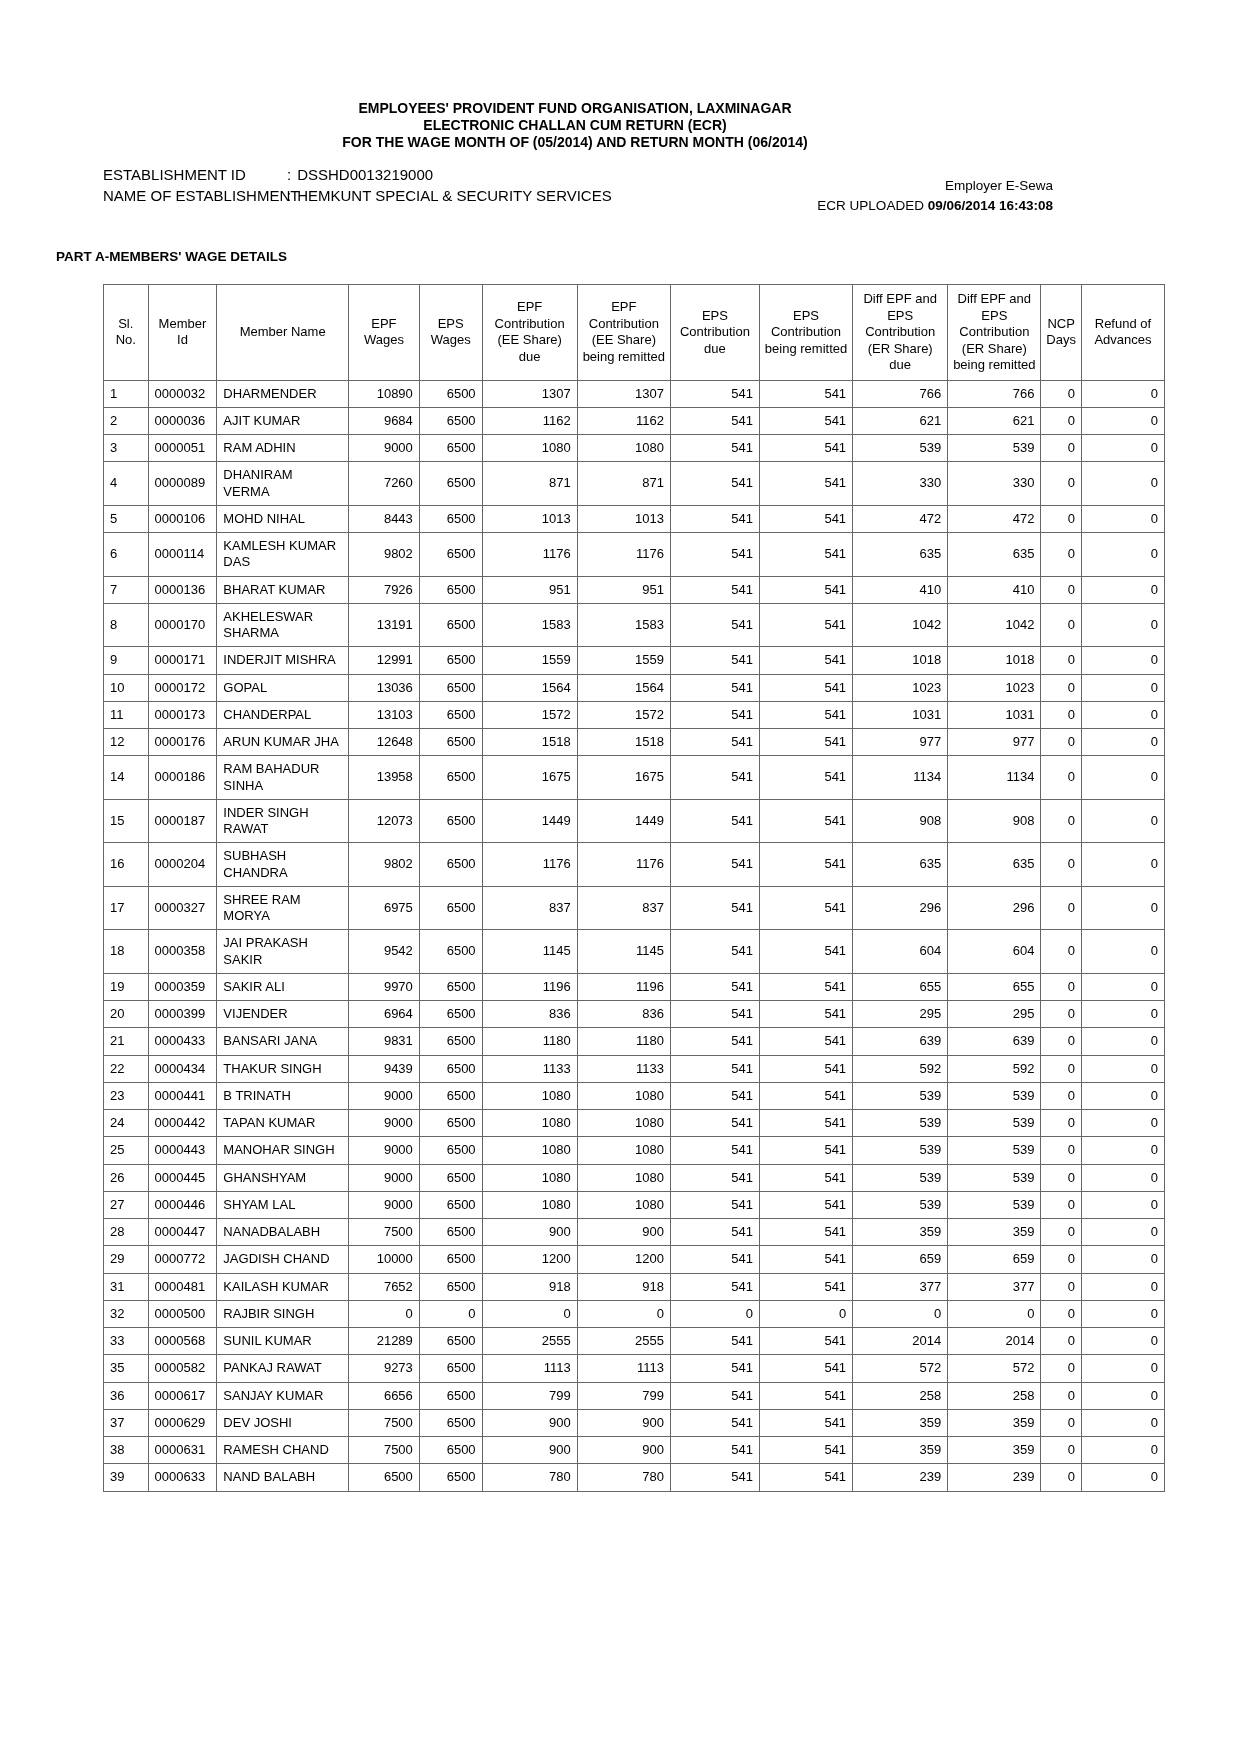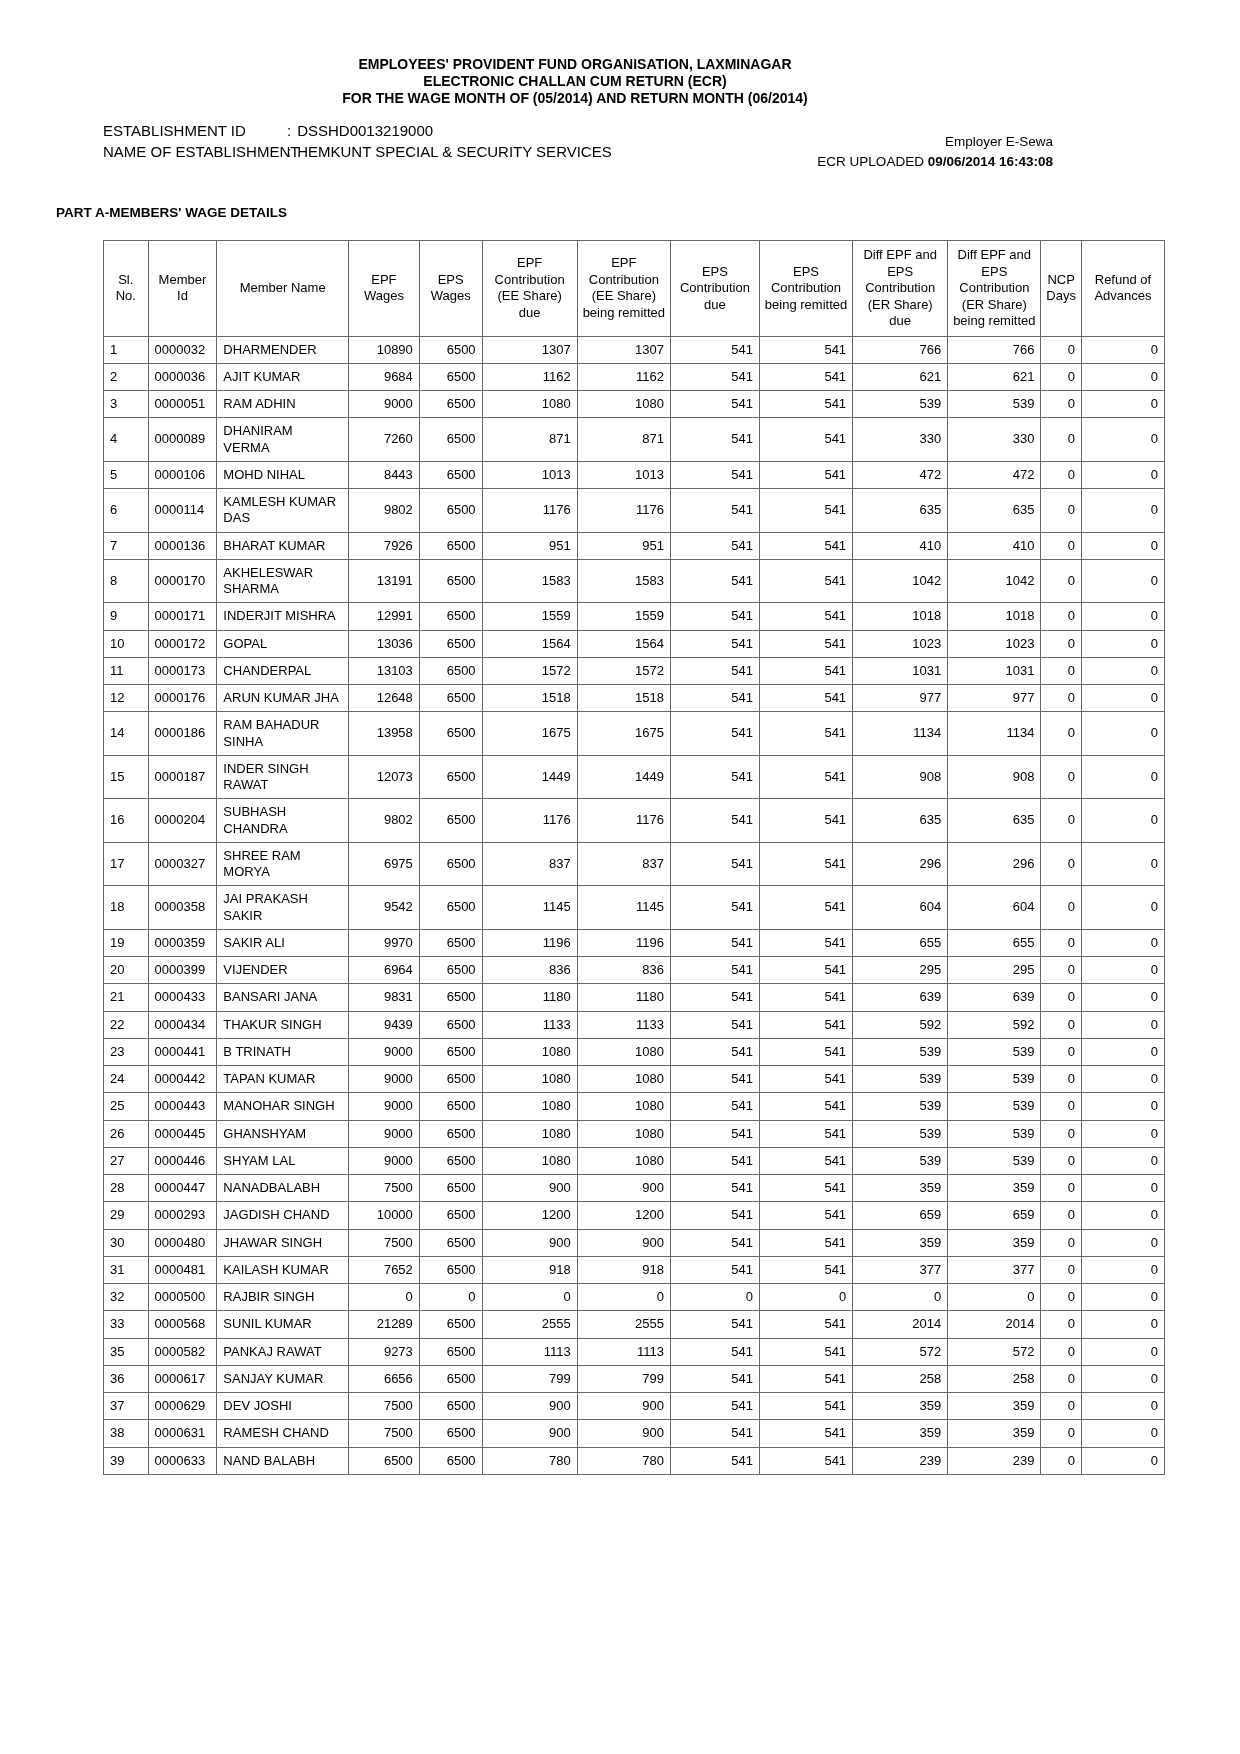--- a/index.html
+++ b/index.html
@@ -3,21 +3,21 @@
 <meta charset="utf-8">
 <style>
   * { margin: 0; padding: 0; box-sizing: border-box; }
   html, body { background: #e8e8e8; }
   .page {
     width: 1240px; height: 1754px; background: #ffffff;
     font-family: "Liberation Sans", "DejaVu Sans", sans-serif;
     color: #000; position: relative; overflow: hidden;
     margin: 0 auto;
   }
-  .content { padding-top: 56px; }
+  .content { padding-top: 100px; }
   .title-block { width: 950px; margin-left: 100px; text-align: center; }
   .title-line { font-size: 14px; font-weight: bold; line-height: 17px; }
   .info-area { width: 950px; margin-left: 103px; margin-top: 13px;
     display: flex; justify-content: space-between; align-items: flex-start; }
   .info-fields { font-size: 15px; line-height: 21px; }
   .info-row { white-space: nowrap; }
   .info-label { display: inline-block; width: 184px; }
   .info-sep { display: inline-block; margin-right: 6px; }
   .esewa-block { text-align: right; font-size: 13.5px; line-height: 20px; padding-top: 12px; }
   .ecr-uploaded b { font-weight: bold; }
@@ -500,45 +500,30 @@
               <td class="num">900</td>
               <td class="num">541</td>
               <td class="num">541</td>
               <td class="num">359</td>
               <td class="num">359</td>
               <td class="num">0</td>
               <td class="num">0</td>
             </tr>
             <tr>
               <td class="txt">29</td>
-              <td class="txt">0000293</td>
+              <td class="txt">0000772</td>
               <td class="txt">JAGDISH CHAND</td>
               <td class="num">10000</td>
               <td class="num">6500</td>
               <td class="num">1200</td>
               <td class="num">1200</td>
               <td class="num">541</td>
               <td class="num">541</td>
               <td class="num">659</td>
               <td class="num">659</td>
-              <td class="num">0</td>
-              <td class="num">0</td>
-            </tr>
-            <tr>
-              <td class="txt">30</td>
-              <td class="txt">0000480</td>
-              <td class="txt">JHAWAR SINGH</td>
-              <td class="num">7500</td>
-              <td class="num">6500</td>
-              <td class="num">900</td>
-              <td class="num">900</td>
-              <td class="num">541</td>
-              <td class="num">541</td>
-              <td class="num">359</td>
-              <td class="num">359</td>
               <td class="num">0</td>
               <td class="num">0</td>
             </tr>
             <tr>
               <td class="txt">31</td>
               <td class="txt">0000481</td>
               <td class="txt">KAILASH KUMAR</td>
               <td class="num">7652</td>
               <td class="num">6500</td>
               <td class="num">918</td>

